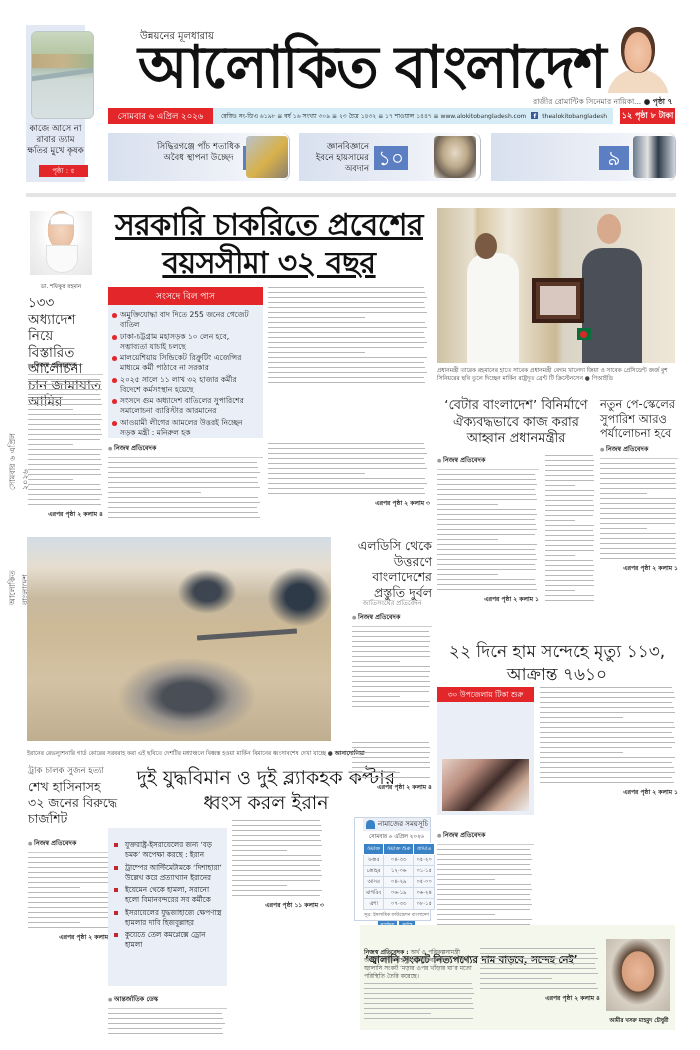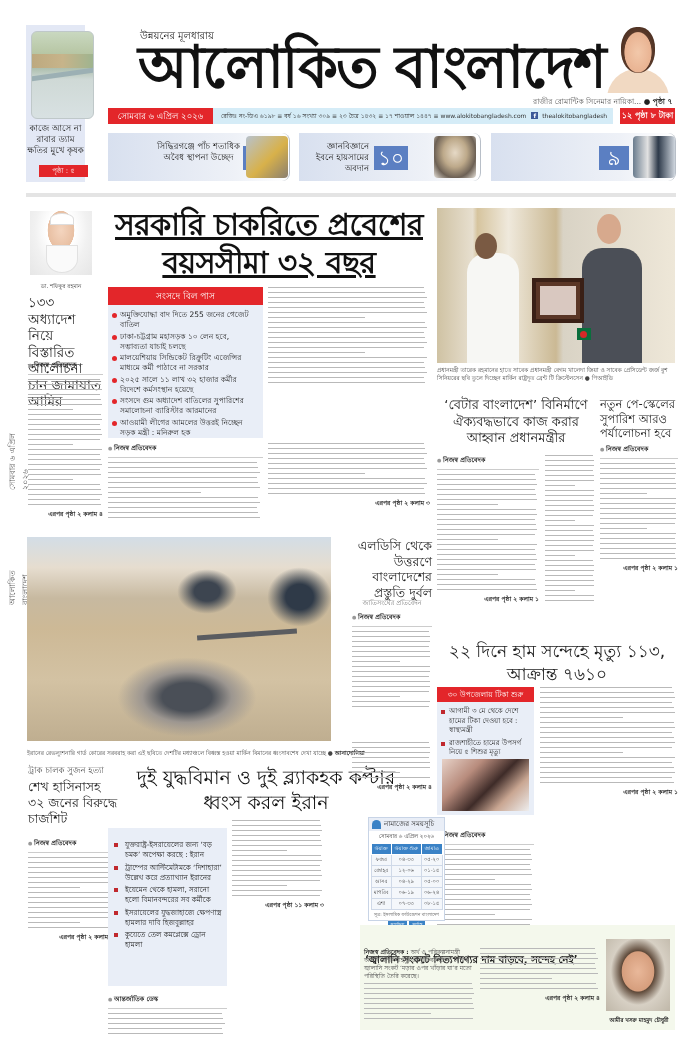--- a/index.html
+++ b/index.html
@@ -111,21 +111,21 @@
   .track-col { left: 28px; top: 838px; width: 86px; }
   .iran-head { left: 118px; top: 765px; width: 296px; text-align: center; font-size: 19px; line-height: 25px; color: #111; }
   .iran-box { left: 108px; top: 828px; width: 119px; height: 158px; background: #e9eef7; }
   .iran-box ul { list-style:none; padding: 12px 4px 0 17px; }
   .iran-box li { position:relative; font-size: 7.2px; line-height: 10px; margin-bottom: 2.5px; color:#222; }
   .iran-box li::before { content:""; position:absolute; left:-11px; top:3px; width:4px; height:4px; background:#c0282d; }
   .iran-col1 { left: 108px; top: 994px; width: 119px; }
   .iran-col2 { left: 232px; top: 820px; width: 92px; }
   .war-col-right { left: 352px; top: 742px; width: 80px; }
 
-  .namaz { left: 368px; top: 817px; width: 77px; height: 104px; border: 1px solid #c8d4e6; background:#fff; }
+  .namaz { left: 354px; top: 817px; width: 77px; height: 104px; border: 1px solid #c8d4e6; background:#fff;padding-left:8px; }
   .namaz .hd { height: 13px; background:#e9eef7; color:#222; font-size: 7px; line-height: 13px; padding-left: 15px; position:relative; }
   .namaz .hd::before { content:""; position:absolute; left:3px; top:2px; width:9px; height:9px; background:#3a82c6; border-radius: 50% 50% 0 0; }
   .namaz .date { font-size: 5.5px; text-align:center; color:#333; padding:2px 0; }
   .namaz table { width: 72px; margin: 0 auto; border-collapse: collapse; font-size: 5.2px; }
   .namaz th { background:#3a82c6; color:#fff; font-weight:normal; padding:1px; border:1px solid #fff; }
   .namaz td { text-align:center; padding:1px; border:1px solid #cfd9e8; color:#333; background:#f4f7fb; }
   .namaz .src { font-size: 4.5px; text-align:center; color:#555; padding-top: 2px; }
   .namaz .btns { display:flex; gap:2px; justify-content:center; margin-top:2px; }
   .namaz .btns span { background:#3a82c6; color:#fff; font-size:4.5px; padding:1px 3px; }
   .namaz .sun { font-size:4.5px; text-align:right; color:#333; padding-right:4px; }
@@ -433,24 +433,20 @@
       <span style="background: rgb(185, 185, 185); width: 96%;"></span>
       <span style="background: rgb(185, 185, 185); width: 60%;"></span>
       <span style="background: rgb(185, 185, 185); width: 98%;"></span>
       <span style="background: rgb(185, 185, 185); width: 96%;"></span>
     </div>
 </div>
 
 <div class="abs ham-head">২২ দিনে হাম সন্দেহে মৃত্যু ১১৩, আক্রান্ত ৭৬১০</div>
 <div class="abs tika-box">
   <div class="hd">৩০ উপজেলায় টিকা শুরু</div>
-  <ul>
-    <li>আগামী ৩ মে থেকে দেশে হামের টিকা দেওয়া হবে : স্বাস্থ্যমন্ত্রী</li>
-    <li>রাজশাহীতে হামের উপসর্গ নিয়ে ৫ শিশুর মৃত্যু</li>
-  </ul>
   <div class="tika-photo"></div>
 </div>
 <div class="abs ham-col1">
   <div class="lines" id="lines-ham1">
       <span style="background: rgb(185, 185, 185); width: 96%;"></span>
       <span style="background: rgb(185, 185, 185); width: 97%;"></span>
       <span style="background: rgb(185, 185, 185); width: 98%;"></span>
       <span style="background: rgb(185, 185, 185); width: 96%;"></span>
       <span style="background: rgb(185, 185, 185); width: 97%;"></span>
       <span style="background: rgb(185, 185, 185); width: 98%;"></span>

